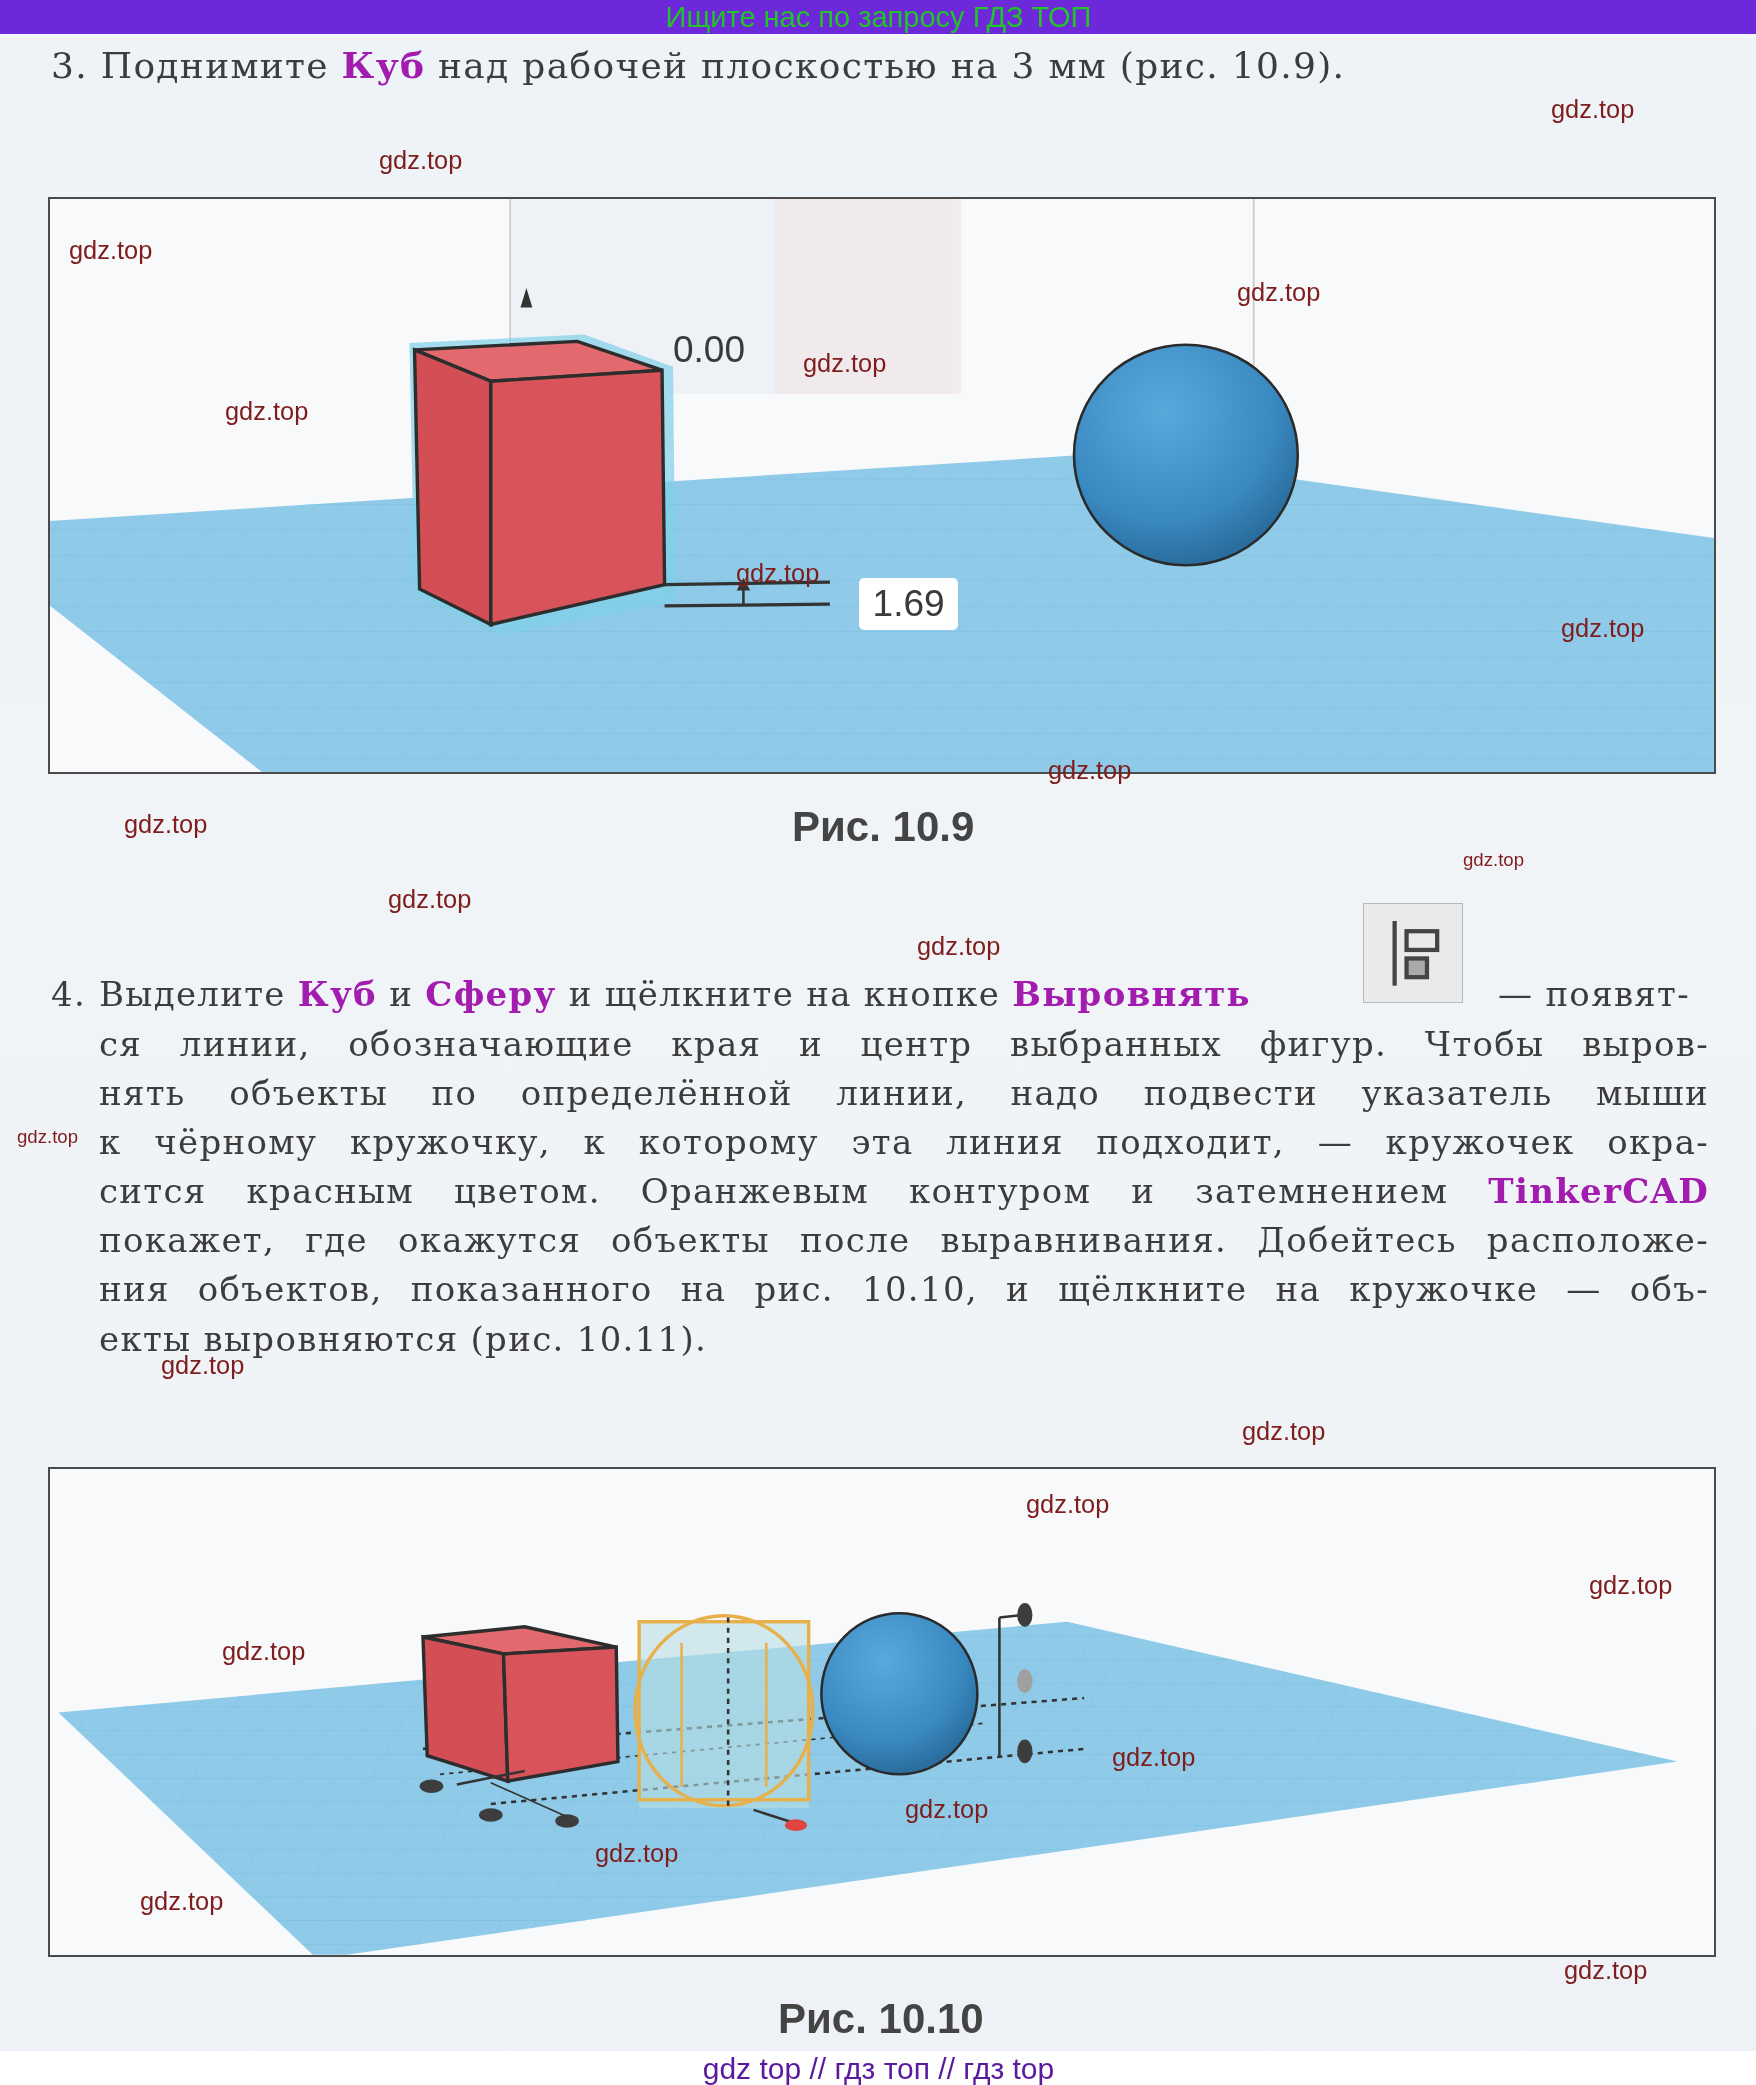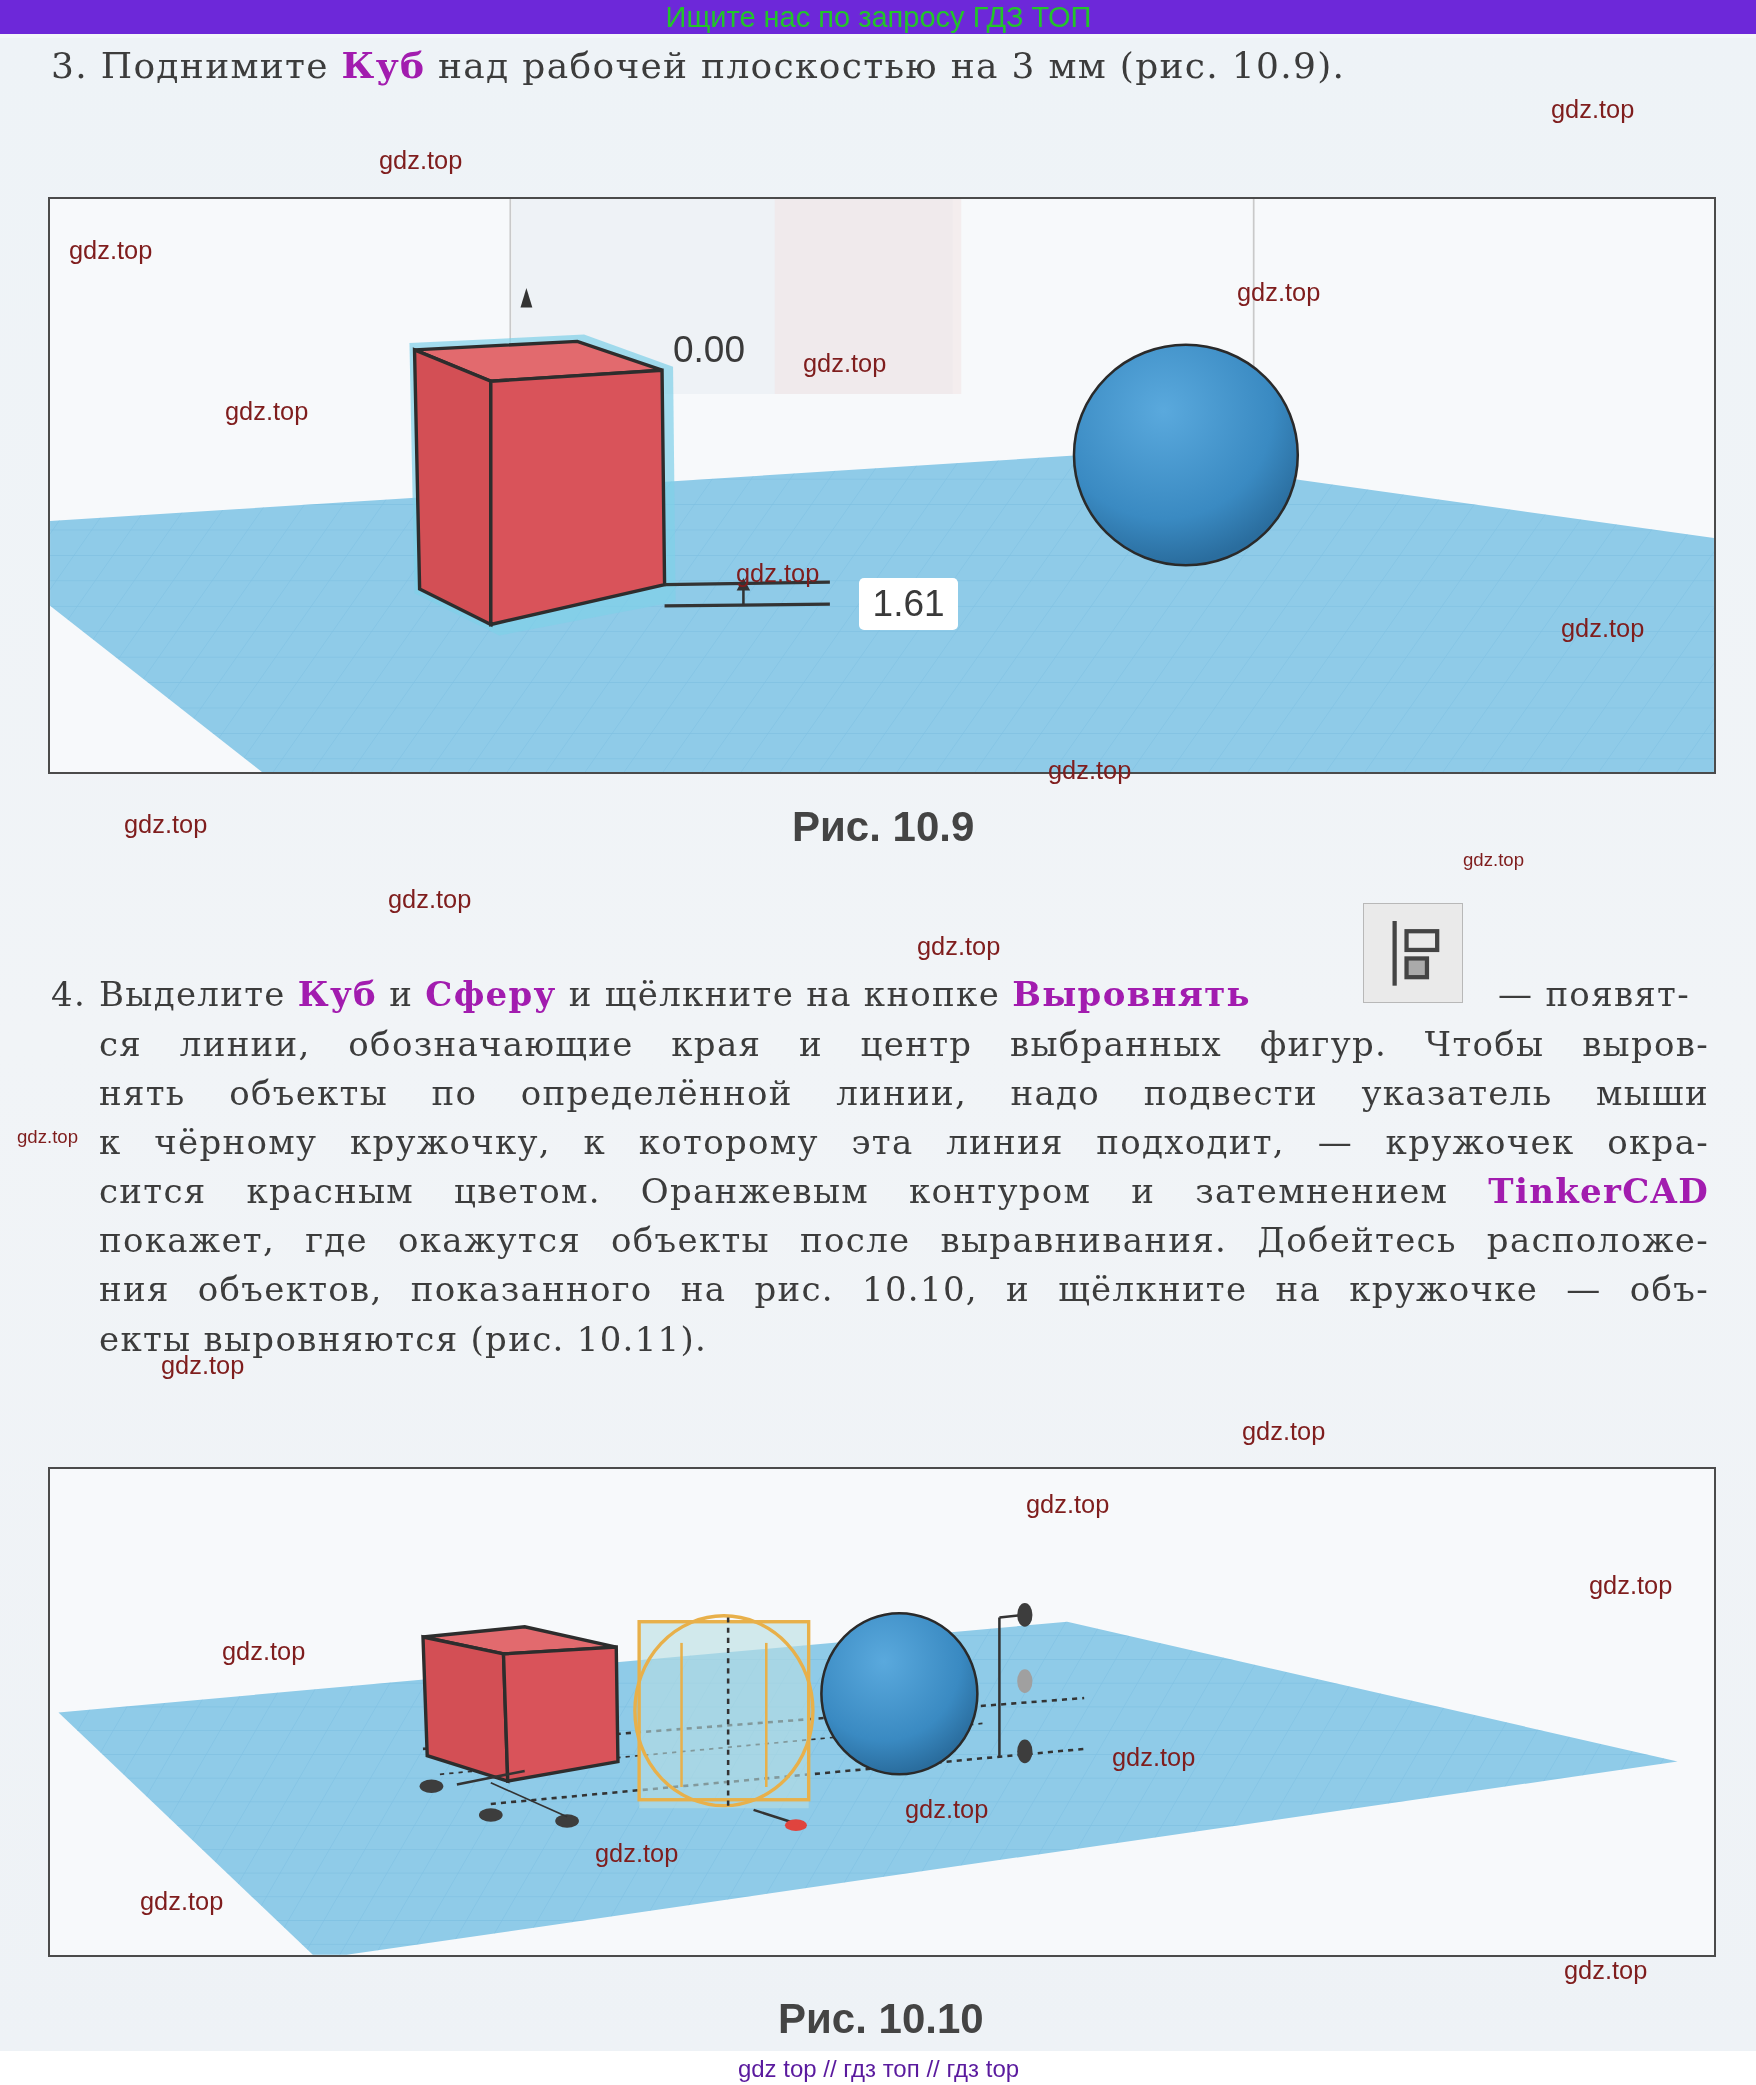--- a/index.html
+++ b/index.html
@@ -14,21 +14,21 @@
   }
   .top-banner {
     position:absolute; left:0; top:0; width:1757px; height:34px;
     background:#6d28d9; text-align:center;
     font-family:"Liberation Sans", sans-serif; font-size:29px; color:#22c42a;
     line-height:34px;
   }
   .bottom-banner {
     position:absolute; left:0; top:2051px; width:1757px; height:35px;
     background:#ffffff; text-align:center;
-    font-family:"Liberation Sans", sans-serif; font-size:24px; color:#5a1a9e;
+    font-family:"Liberation Sans", sans-serif; font-size:30px; color:#5a1a9e;
     line-height:35px;
   }
   .para {
     position:absolute; color:#3c3c3c; font-size:34px; line-height:49px;
     letter-spacing:1.3px;
   }
   .para b { font-weight:bold; color:#a21caf; }
   .line { position:absolute; left:99px; width:1610px; white-space:nowrap; text-align:justify; text-align-last:justify; }
   .line.last { text-align-last:left; }
   .figure {
@@ -99,21 +99,21 @@
     <polygon points="555,128 569,128 562,105" fill="#333"></polygon>
 
     <line x1="725" y1="455" x2="920" y2="452" stroke="#333" stroke-width="4"></line>
     <line x1="725" y1="480" x2="920" y2="478" stroke="#333" stroke-width="4"></line>
     <line x1="818" y1="478" x2="818" y2="458" stroke="#333" stroke-width="3"></line>
     <polygon points="810,462 826,462 818,447" fill="#333"></polygon>
 
     <ellipse cx="1340" cy="302" rx="132" ry="130" fill="url(#sph1)" stroke="#2a2a2a" stroke-width="3"></ellipse>
   </svg>
   <div class="dim-label" style="left:623px; top:130px;">0.00</div>
-  <div class="dim-label dim-box" style="left:809px; top:379px;">1.61</div>
+  <div class="dim-label dim-box" style="left:809px; top:379px;">1.69</div>
 </div>
 <div class="caption" style="left:792px; top:803px;">Рис.  10.9</div>
 
 <div>
   <div class="para" style="left:51px; top:970px;">4.</div>
   <div class="para" style="left:99px; top:970px; width:1254px;">
     <span>Выделите </span><b>Куб</b><span> и </span><b>Сферу</b><span> и щёлкните на кнопке </span><b>Выровнять</b>
   </div>
   <div class="align-btn">
     <svg width="97" height="97" viewBox="0 0 114 114">

